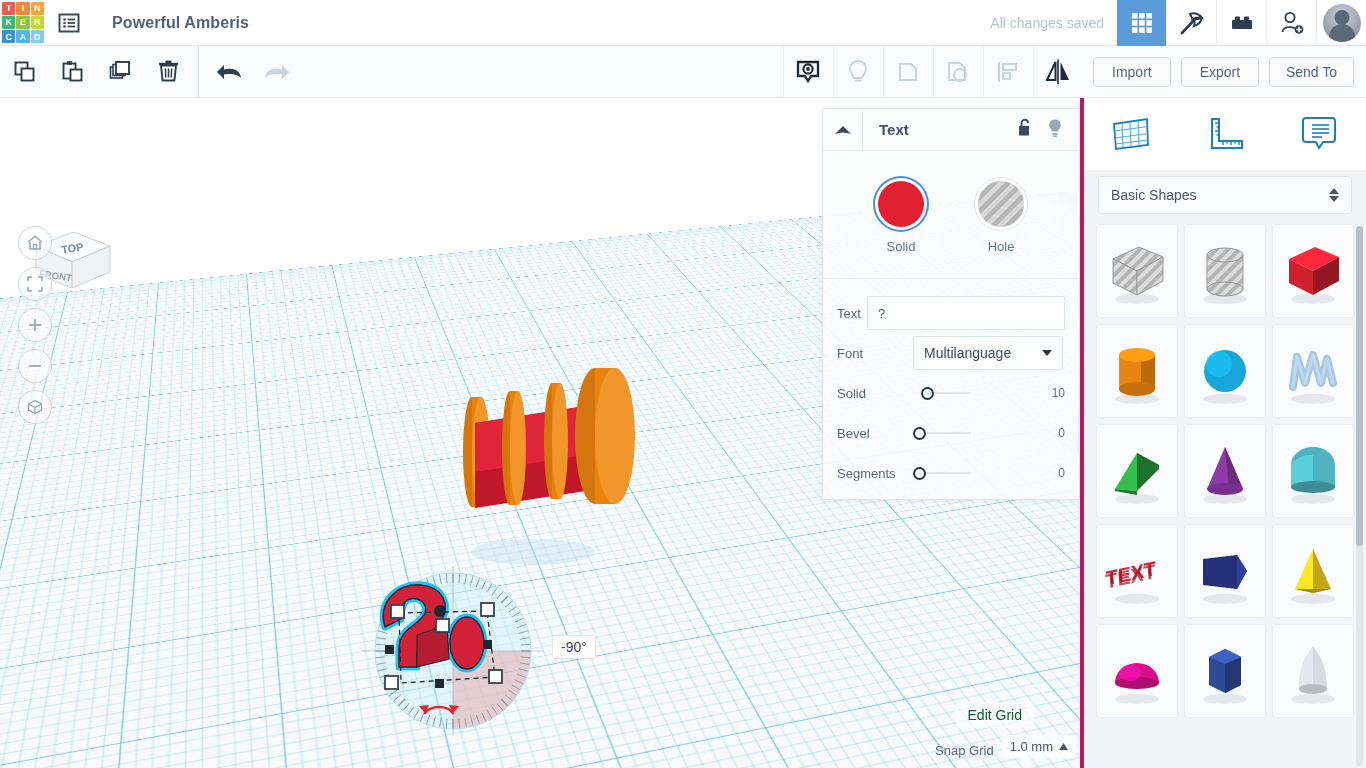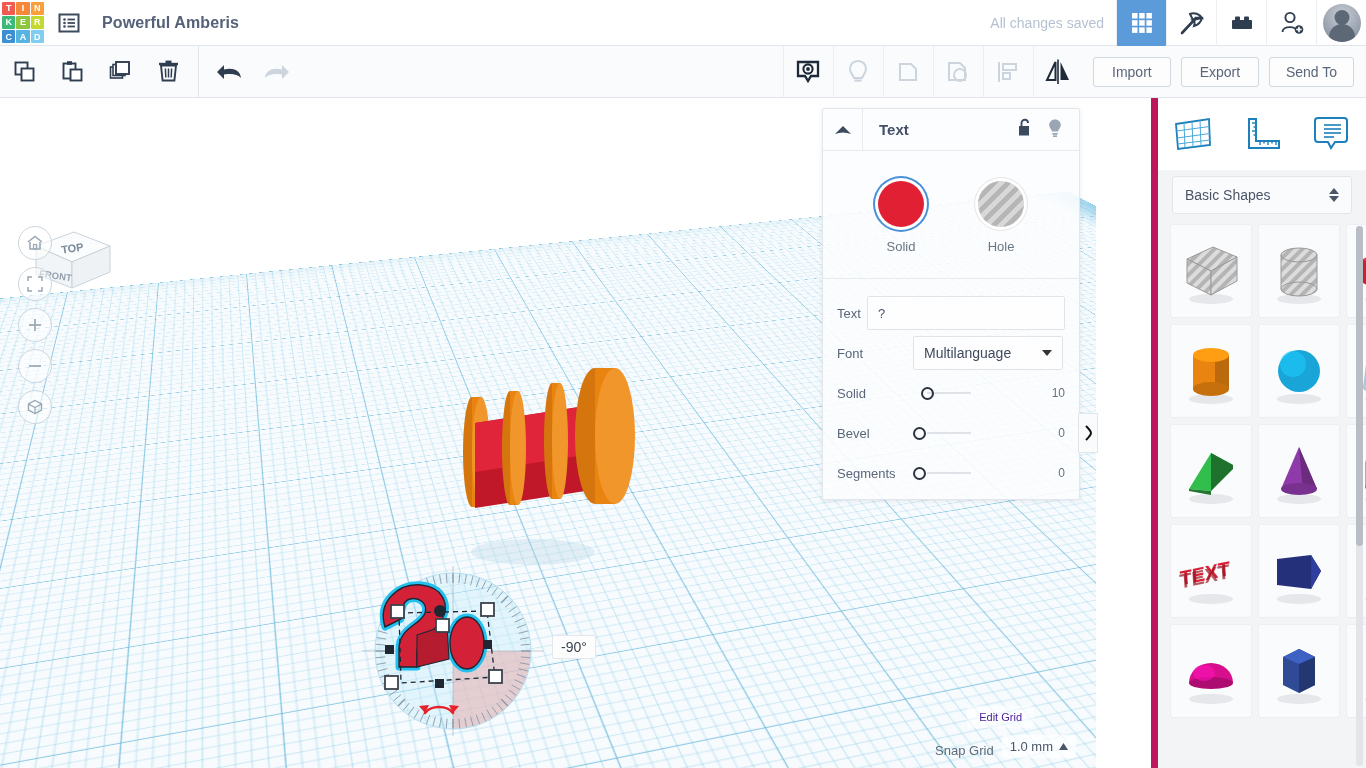--- a/index.html
+++ b/index.html
@@ -19,21 +19,21 @@
     display: flex; align-items: center; z-index: 60;
   }
   .logo { width: 46px; height: 46px; display: grid;
     grid-template-columns: repeat(3, 1fr); grid-template-rows: repeat(3, 1fr);
     gap: 1px; padding: 2px; }
   .logo div { display:flex; align-items:center; justify-content:center;
     color:#fff; font-size:9px; font-weight:bold; border-radius:1px;
     font-family:"Liberation Sans", sans-serif; }
   .hdr-doc-icon { width: 46px; height: 46px; display:flex; align-items:center; justify-content:center; }
   .proj-title { font-size: 16px; font-weight: bold; color: #546178;
-    margin-left: 10px; letter-spacing: .1px; }
+    margin-left: 20px; letter-spacing: .1px; }
   .hdr-right { margin-left: auto; display: flex; align-items: center; height: 46px; }
   .saved-text { font-size: 14px; color: #b6c2d1; padding-right: 12px; }
   .hdr-btn { width: 50px; height: 46px; display:flex; align-items:center;
     justify-content:center; border-left: 1px solid #eceff2; }
   .hdr-btn.active { background: #5b9bd9; }
   .avatar-btn { width: 50px; height: 46px; display:flex; align-items:center;
     justify-content:center; border-left: 1px solid #eceff2; }
   .avatar { width: 38px; height: 38px; border-radius: 50%;
     background: radial-gradient(circle at 50% 30%, #c9ced6 0%, #9aa3b0 60%, #7c8695 100%);
     position: relative; overflow: hidden; }
@@ -91,21 +91,21 @@
   
   .obj-spool { position:absolute; left: 455px; top: 262px; width: 180px; height: 210px; }
   .sel-object { position:absolute; left: 355px; top: 465px; width: 200px; height: 180px; }
   .rot-dial { position:absolute; left: 352px; top: 468px; width: 202px; height: 170px; }
   .angle-label { position:absolute; left: 552px; top: 537px;
     background: #fdfdfd; border: 1px solid #e4e8ec; border-radius: 2px;
     padding: 3px 8px; font-size: 14px; color: #3b4250; }
 
   
   .edit-grid-btn { position:absolute; right: 62px; bottom: 40px;
-    padding: 5px 12px; font-size: 11px; color: #4c1d95;
+    padding: 5px 12px; font-size: 14px; color: #14532d;
     background: rgba(255,255,255,.55); border-radius: 3px; }
   .snap-row { position:absolute; right: 20px; bottom: 10px; display:flex; align-items:flex-end; }
   .snap-label { font-size: 13px; color: #5f6b7a; margin-right: 8px; }
   .snap-value { font-size: 13px; color: #4a5568; background: rgba(255,255,255,.7);
     border-radius: 3px; padding: 4px 8px; display:flex; align-items:center; gap:6px; }
 
   
   .panel { position:absolute; left: 822px; top: 108px; width: 258px; height: 392px;
     background: rgba(252,253,254,.88); border: 1px solid #e3e7eb; border-radius: 2px;
     box-shadow: 0 1px 4px rgba(40,50,70,.10); z-index: 30; }
@@ -139,22 +139,22 @@
   .slider-knob { width: 13px; height: 13px; border-radius:50%;
     border: 2px solid #2c3440; background: transparent; position:relative; z-index:2; }
   .slider-val { width: 42px; text-align:right; font-size: 12px; color:#667183; }
 
   
   .sidebar-tab { position:absolute; left: 1078px; top: 413px; width: 20px; height: 40px;
     background: #fafbfc; border: 1px solid #e2e6ea; display:flex; align-items:center;
     justify-content:center; font-size: 16px; color: #222; z-index: 40; }
 
   
-  .sidebar { position:absolute; top: 98px; right: 0; width: 215px; height: 670px;
-    background: #f3f4f6; border-left: 7px solid #be185d; z-index: 50; }
+  .sidebar { position:absolute; top: 98px; right: 0; width: 286px; height: 670px;
+    background: #f3f4f6; border-left: 4px solid #be185d; z-index: 50; }
   .sb-icons { height: 72px; display:flex; align-items:center; justify-content:space-around;
     background:#ffffff; }
   .sb-icon-btn { width: 58px; height: 52px; display:flex; align-items:center; justify-content:center; }
   .sb-select { margin: 6px 14px 10px; height: 38px; background:#fafbfc;
     border: 1px solid #e2e6ea; border-radius: 3px; display:flex; align-items:center;
     padding: 0 12px; font-size: 14px; color: #4a5568; }
   .sb-select-arrows { margin-left:auto; display:flex; flex-direction:column; gap:2px; }
   .shape-grid { display:grid; grid-template-columns: repeat(3, 1fr); gap: 6px;
     padding: 0 12px 0 12px; }
   .shape-cell { height: 94px; background:#fafbfc; border: 1px solid #eceef1; border-radius: 3px;

